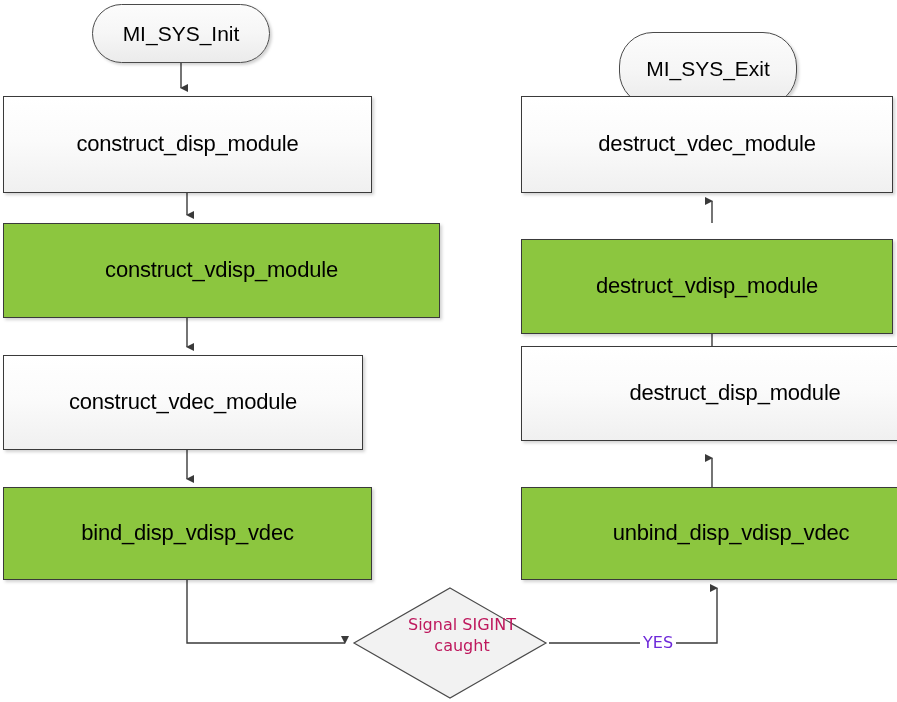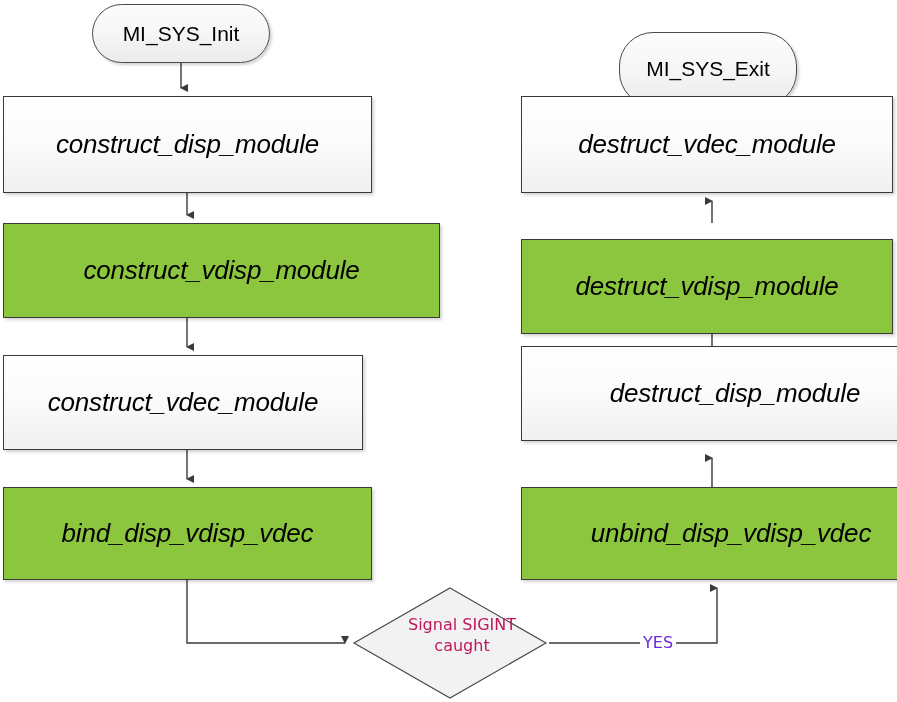--- a/index.html
+++ b/index.html
@@ -48,25 +48,24 @@
     background: #8cc63f;
     border-color: #3a3a3a;
   }
   .terminator {
     border: 1.2px solid #4a4a4a;
     border-radius: 34px;
     background: linear-gradient(to bottom, #fcfcfc 0%, #f6f6f6 50%, #ebebeb 100%);
     box-shadow: 2px 2px 3px rgba(0,0,0,0.18);
   }
   .node-label {
-    font-size: 26px;
+    font-size: 22px;
     line-height: 1.1;
     letter-spacing: -0.2px;
     white-space: nowrap;
-    font-style: italic;
   }
   .term-label {
     font-size: 21px;
     line-height: 1.1;
     white-space: nowrap;
   }
   .decision {
     position: absolute;
     width: 196px;
     height: 114px;

